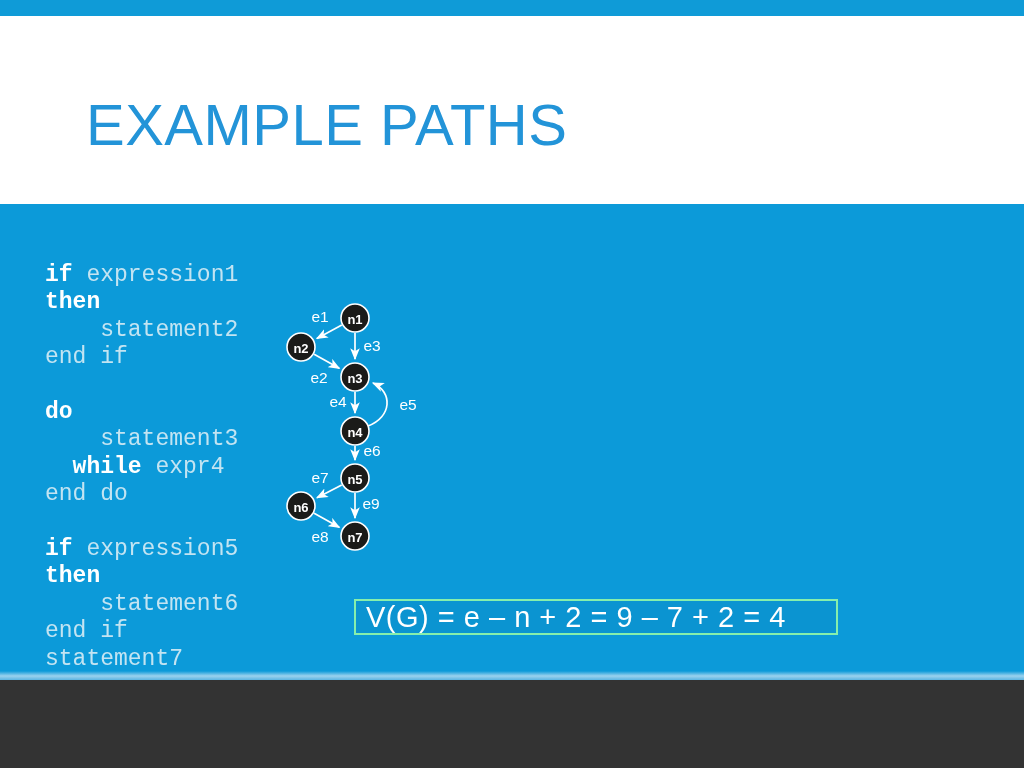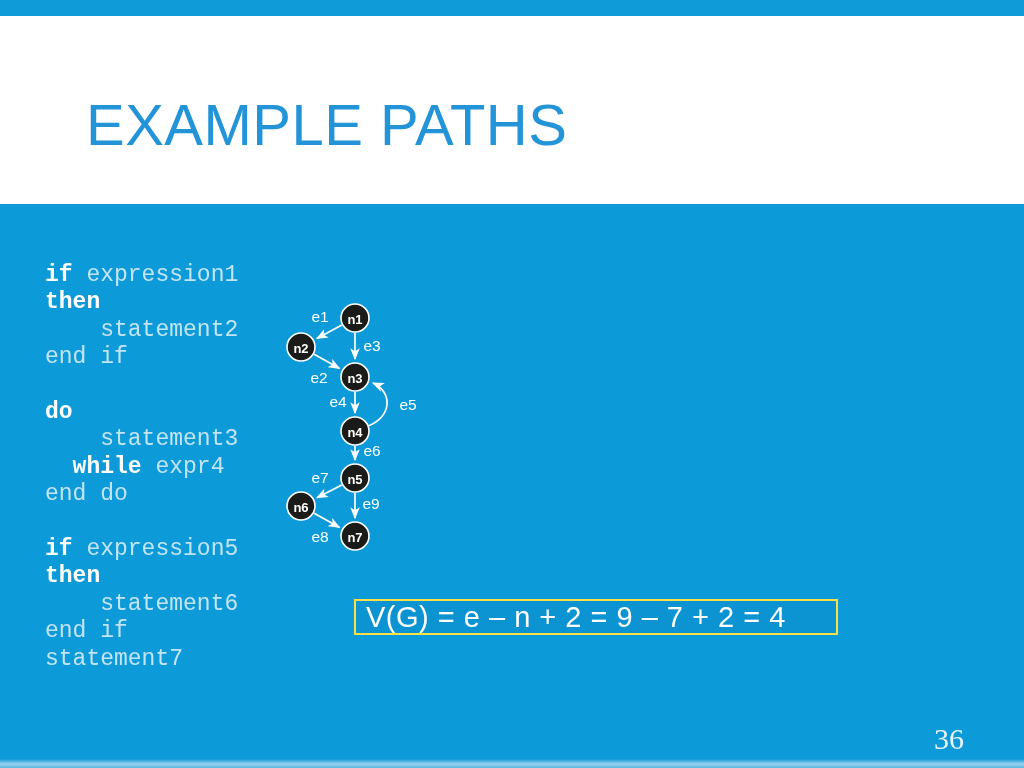--- a/index.html
+++ b/index.html
@@ -1,17 +1,17 @@
 <!DOCTYPE html>
 <html><head>
 <meta charset="utf-8">
 <style>
   html,body { margin:0; padding:0; background:#333; }
   .slide {
-    position:relative; width:1024px; height:768px; overflow:hidden;
+    position:relative; width:1024px; height:680px; overflow:hidden;
     background:#0c9ad9;
     font-family:"Liberation Sans", sans-serif;
   }
   .top-bar {
     position:absolute; top:0; left:0; width:1024px; height:16px;
     background:#0f9bd7;
   }
   .title-band {
     position:absolute; top:16px; left:0; width:1024px; height:188px;
     background:#ffffff;
@@ -37,21 +37,21 @@
     fill:#ffffff; font-family:"Liberation Sans", sans-serif;
     font-size:15.5px; text-anchor:middle; dominant-baseline:central;
   }
   .node { fill:#1b1b19; stroke:#ffffff; stroke-width:1.6; }
   .node-label {
     fill:#ffffff; font-family:"Liberation Sans", sans-serif;
     font-size:13px; font-weight:600; text-anchor:middle; dominant-baseline:central;
   }
   .formula-box {
     position:absolute; left:354px; top:599px; width:470px; height:32px;
-    border:2px solid #fde047; background:rgba(0,30,70,0.05);
+    border:2px solid #86efac; background:rgba(0,30,70,0.05);
     display:flex; align-items:center; padding-left:10px;
   }
   .formula-text {
     color:#ffffff; font-size:29px; line-height:1; letter-spacing:0.5px;
     white-space:nowrap;
   }
   .page-number {
     position:absolute; left:920px; top:722px; width:44px; text-align:right;
     font-family:"Liberation Serif", serif; font-size:30px; color:#e9f5fb;
   }

